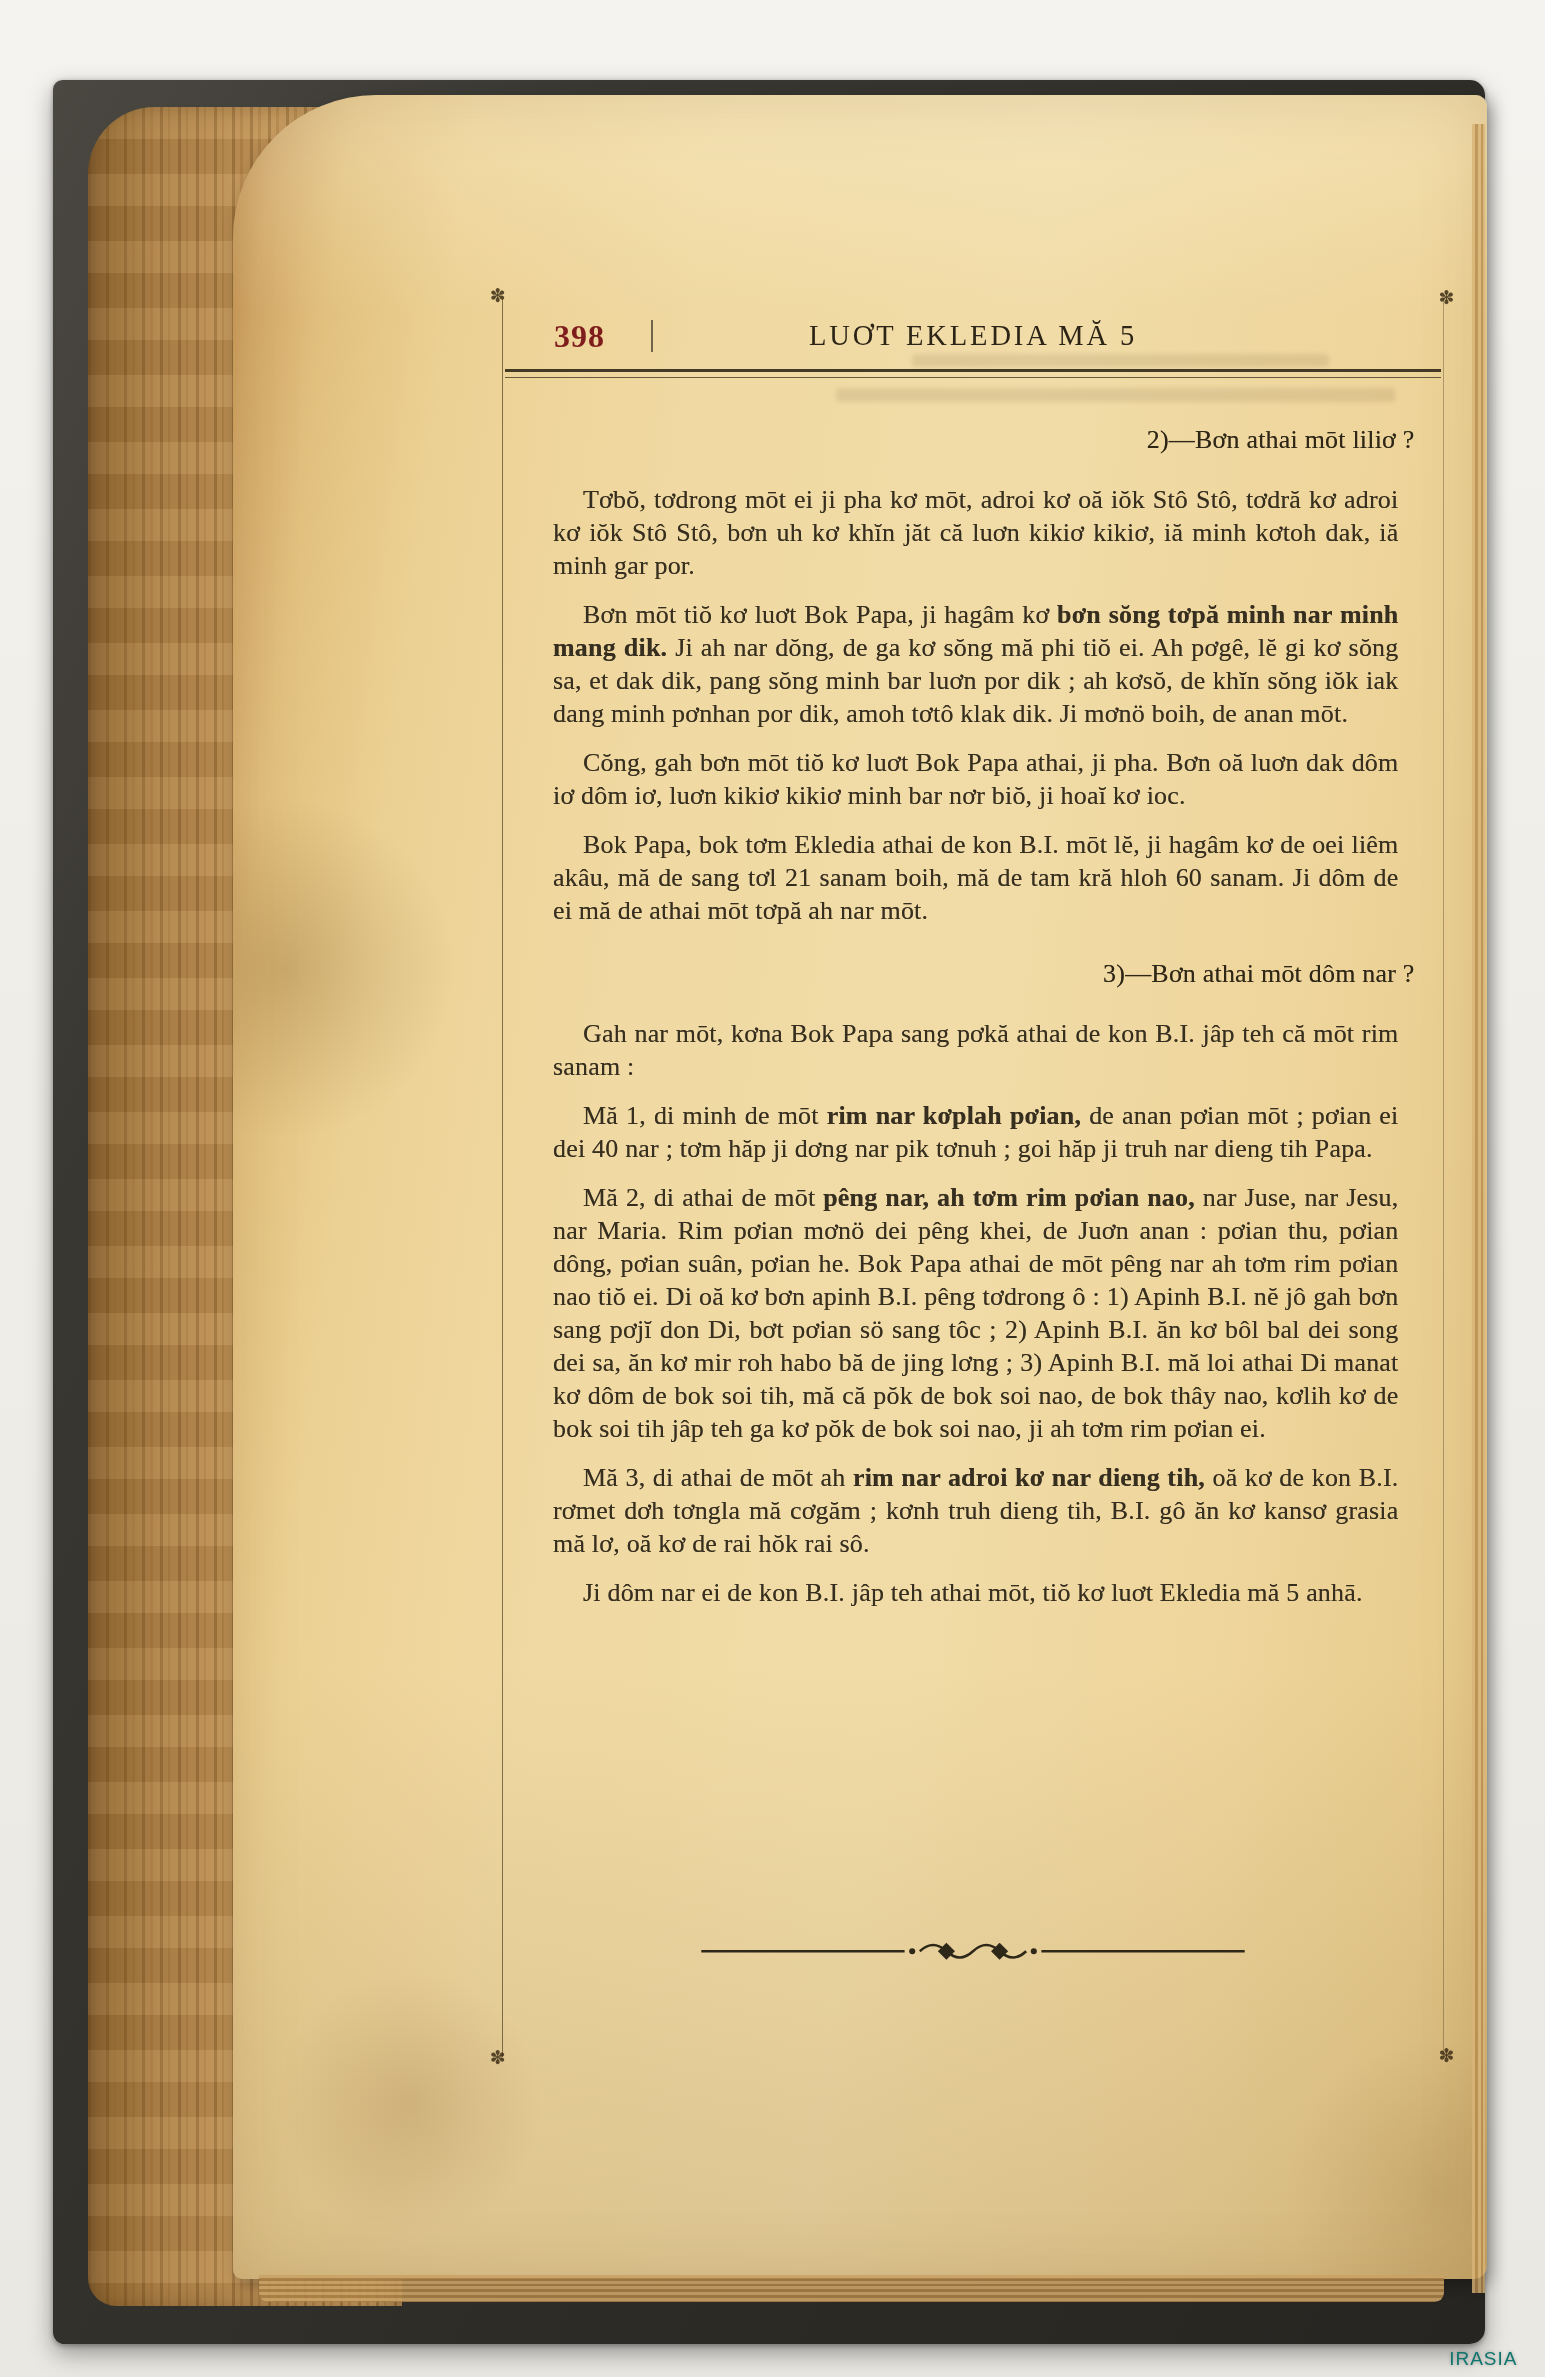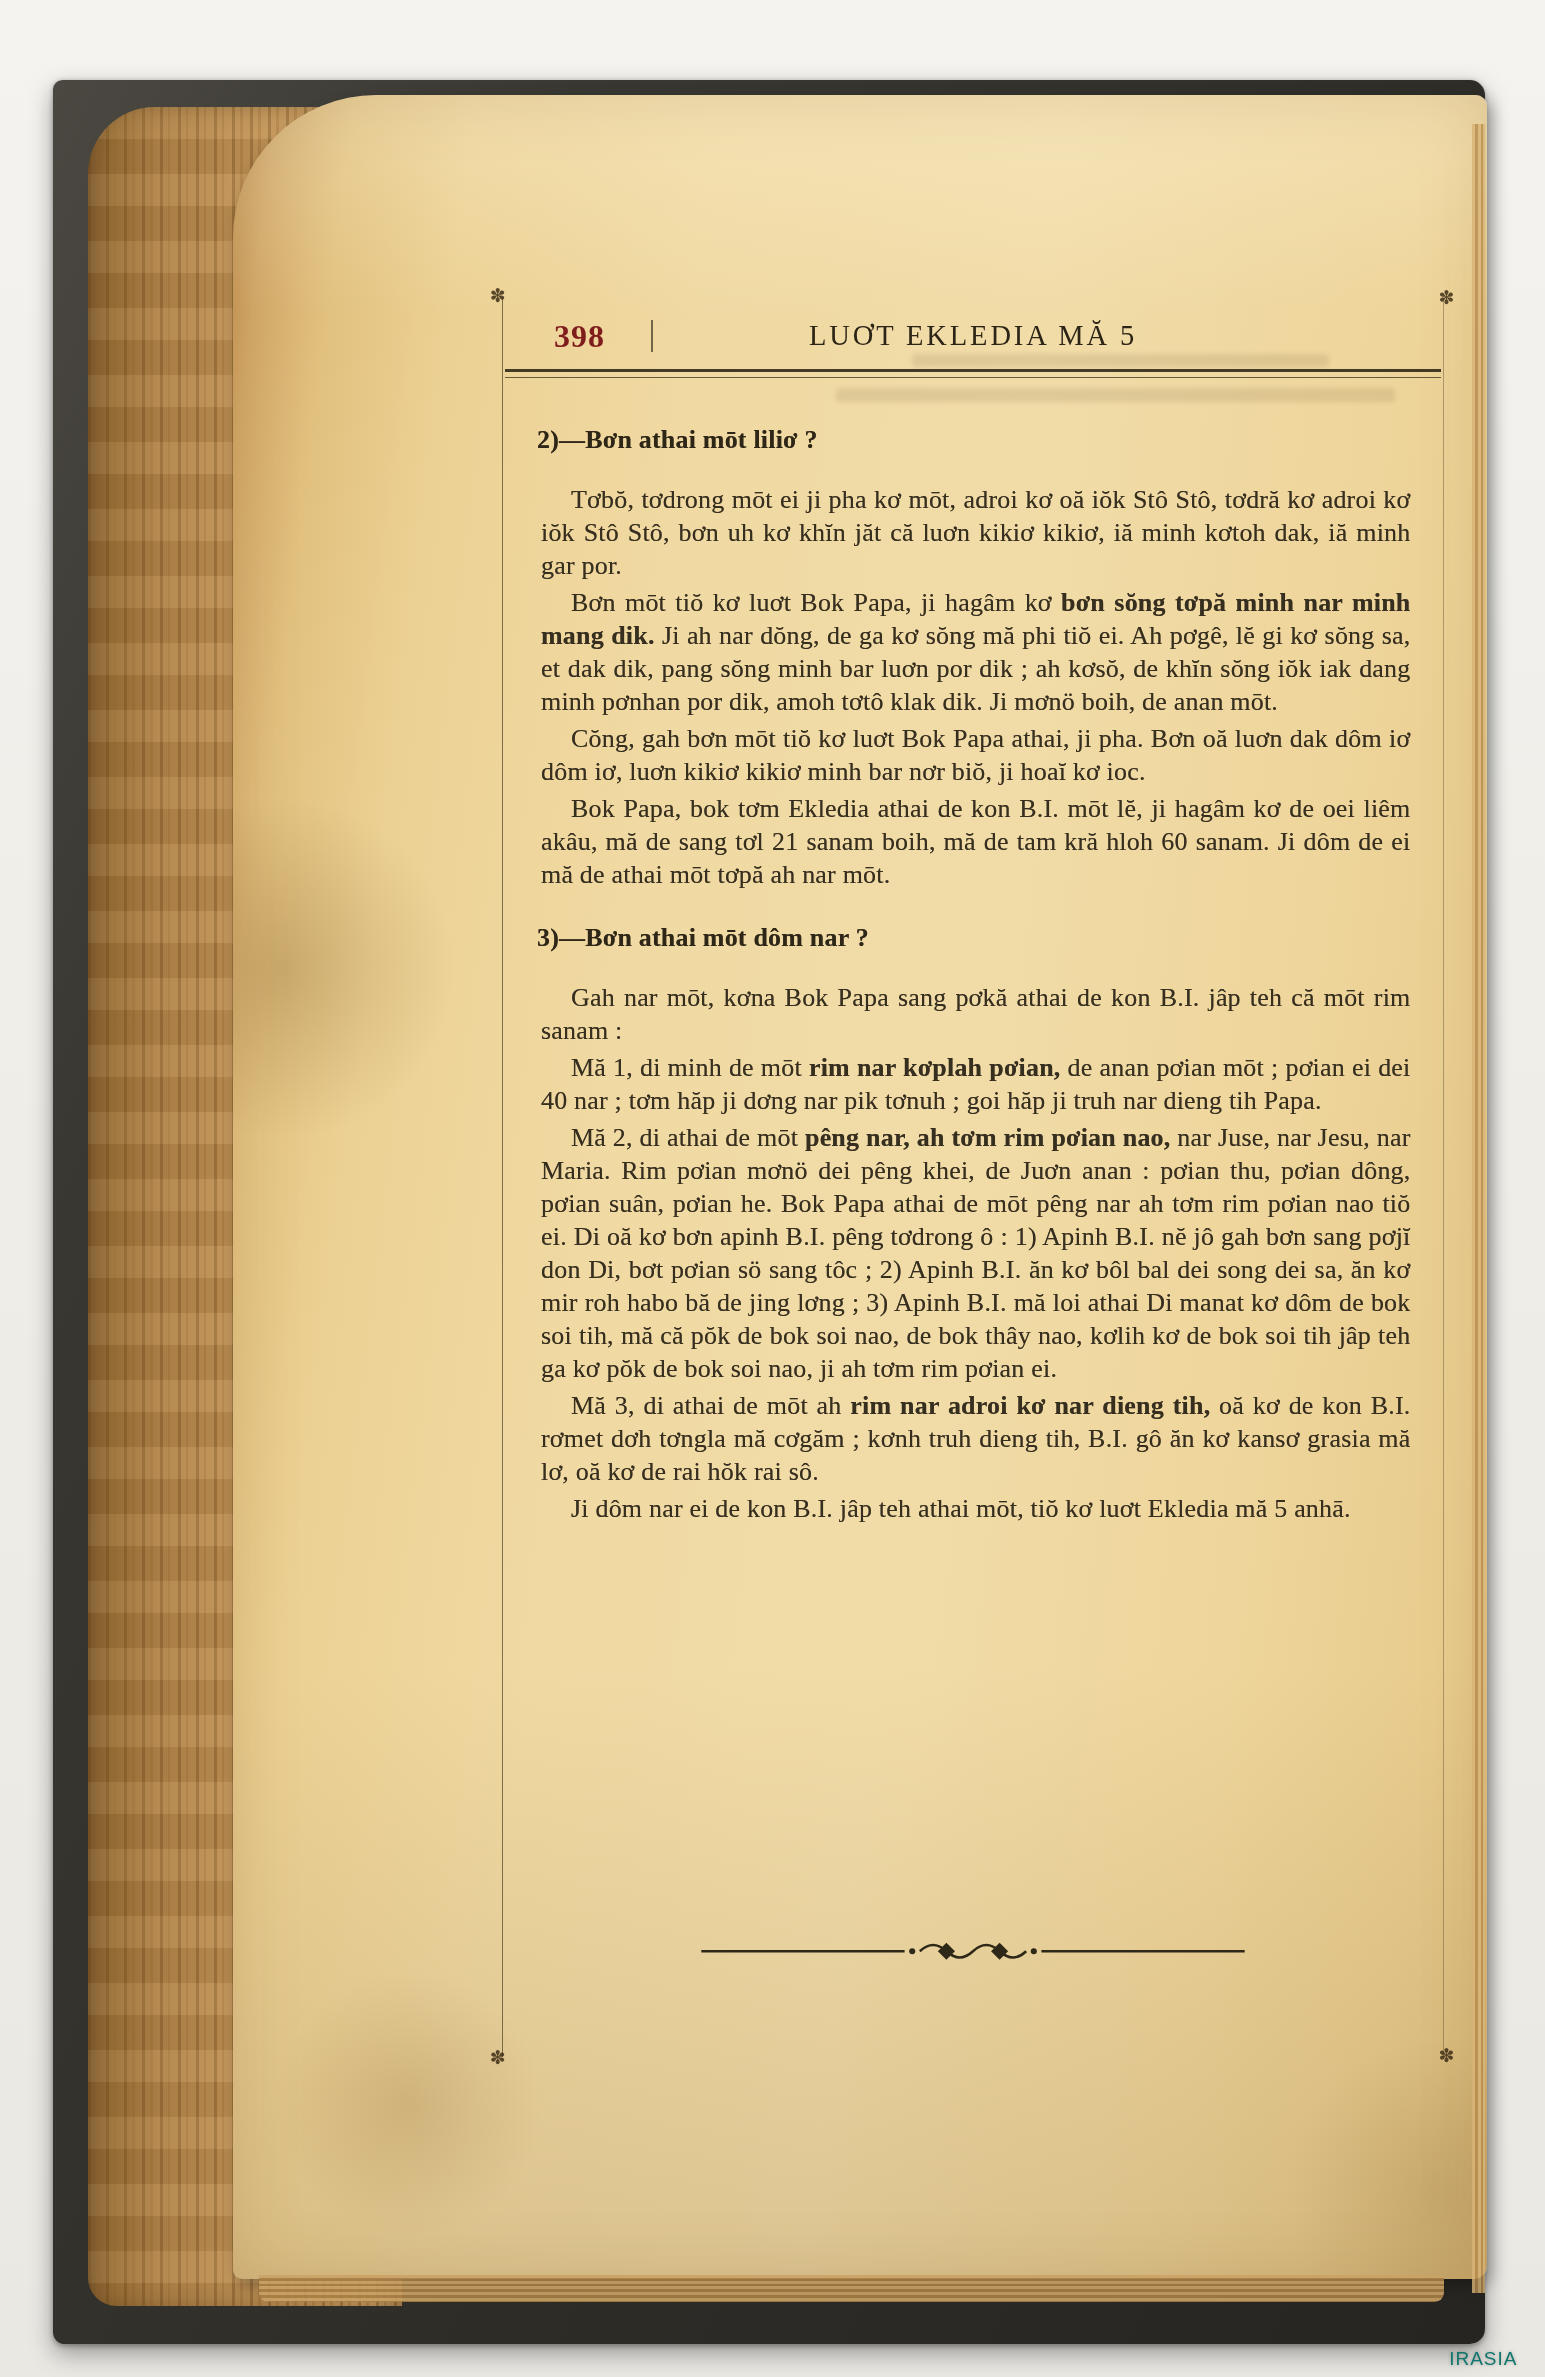--- a/index.html
+++ b/index.html
@@ -89,23 +89,23 @@
   .bleed.b1 { top: 55px; left: 409px; right: 114px; height: 13.3px; }
   .bleed.b2 { top: 89px; left: 333px; right: 48px; height: 14.3px; }
 
   
   .text-body {
     position: absolute; top: 101px; left: 34px; right: 28.5px;
     font-size: 26px; line-height: 33px; text-align: justify;
     color: #362e1f; letter-spacing: 0.2px;
     text-shadow: 0 0 0.5px rgba(54,46,31,.55);
   }
-  .text-body p { margin: 4px; text-indent: 30px; }
+  .text-body p { margin: 16px; text-indent: 30px; }
   .text-body .section-heading {
-    text-align: left; font-weight: bold; text-indent: 0;
+    text-align: right; font-weight: normal; text-indent: 0;
     margin: 30px 0 27px; font-size: 26px; color: #2e2616;
   }
   .text-body .section-heading:first-child { margin-top: 23px; }
   .text-body .b { font-weight: bold; }
 
   .tailpiece {
     position: absolute; left: 0; right: 0; bottom: 88px; text-align: center;
   }
 
   .watermark {

